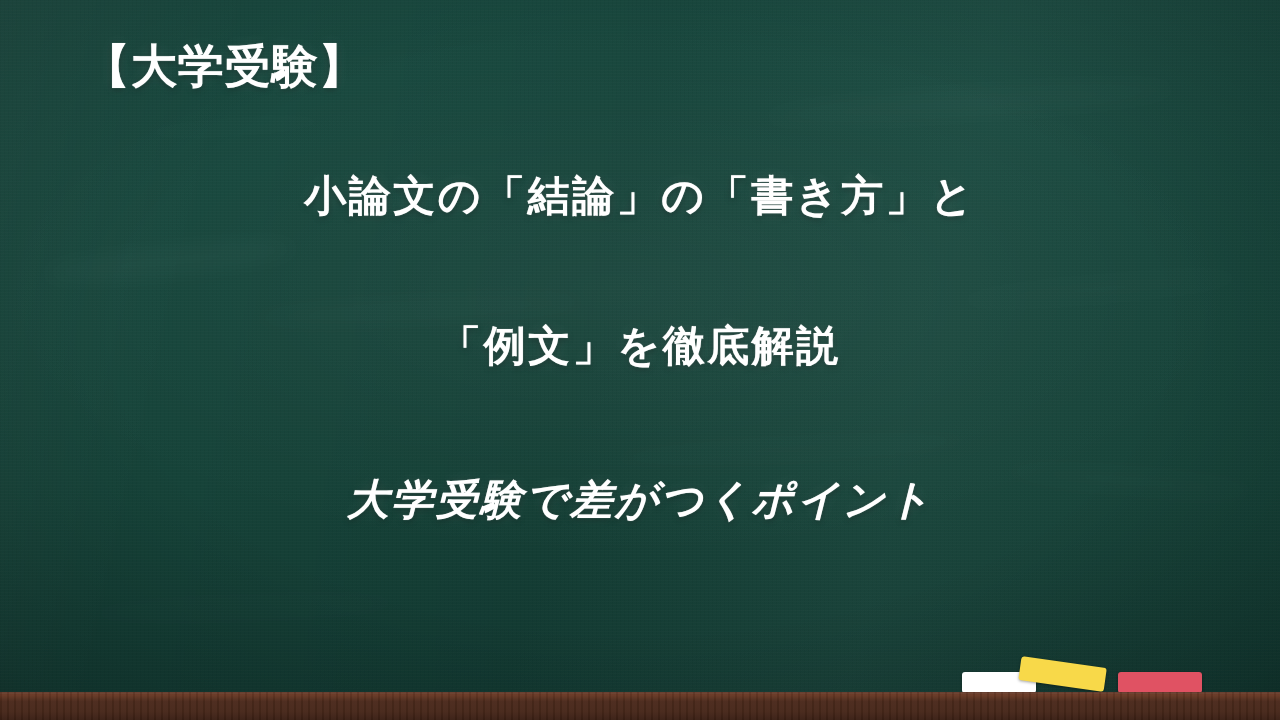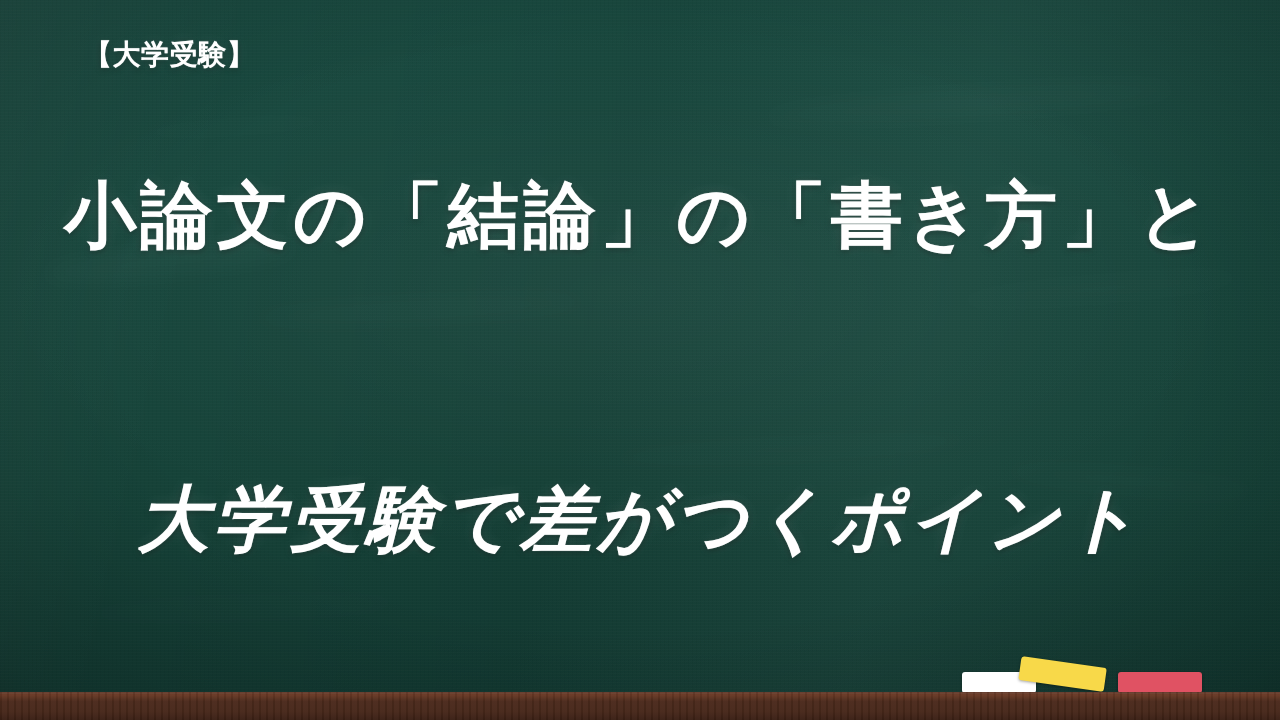--- a/index.html
+++ b/index.html
@@ -71,30 +71,30 @@
       0 2px 6px rgba(0,0,0,0.30),
       0 0 14px rgba(255,255,255,0.10);
     white-space: nowrap;
     letter-spacing: .04em;
     font-family: "DejaVu Sans", sans-serif;
   }
 
   #kicker {
     left: 84px;
     top: 36px;
-    font-size: 28px;
+    font-size: 46px;
     font-weight: 700;
     letter-spacing: .02em;
   }
 
   .title-line {
     width: 1280px;
     left: 0;
     text-align: center;
-    font-size: 72px;
+    font-size: 42px;
     font-weight: 700;
     letter-spacing: .06em;
   }
   #line1 { top: 168px; }
   #line2 { top: 318px; }
   #line3 { top: 472px; font-style: italic; }
 
   
   .chalk-stick {
     position: absolute;
@@ -141,20 +141,21 @@
   <div class="swipe s6"></div>
   <div class="swipe s7"></div>
   <div class="swipe s8"></div>
 
   <div class="vignette"></div>
 
   <div class="chalk" id="kicker">【大学受験】</div>
 
   <div class="chalk title-line" id="line1">小論文の「結論」の「書き方」と</div>
 
+  <div class="chalk title-line" id="line2">「例文」を徹底解説</div>
 
   <div class="chalk title-line" id="line3">大学受験で差がつくポイント</div>
 
   <div class="chalk-stick" id="chalk-white"></div>
   <div class="chalk-stick" id="chalk-yellow"></div>
   <div class="chalk-stick" id="chalk-red"></div>
 
   <div class="ledge">
     <div class="ledge-grain"></div>
   </div>

